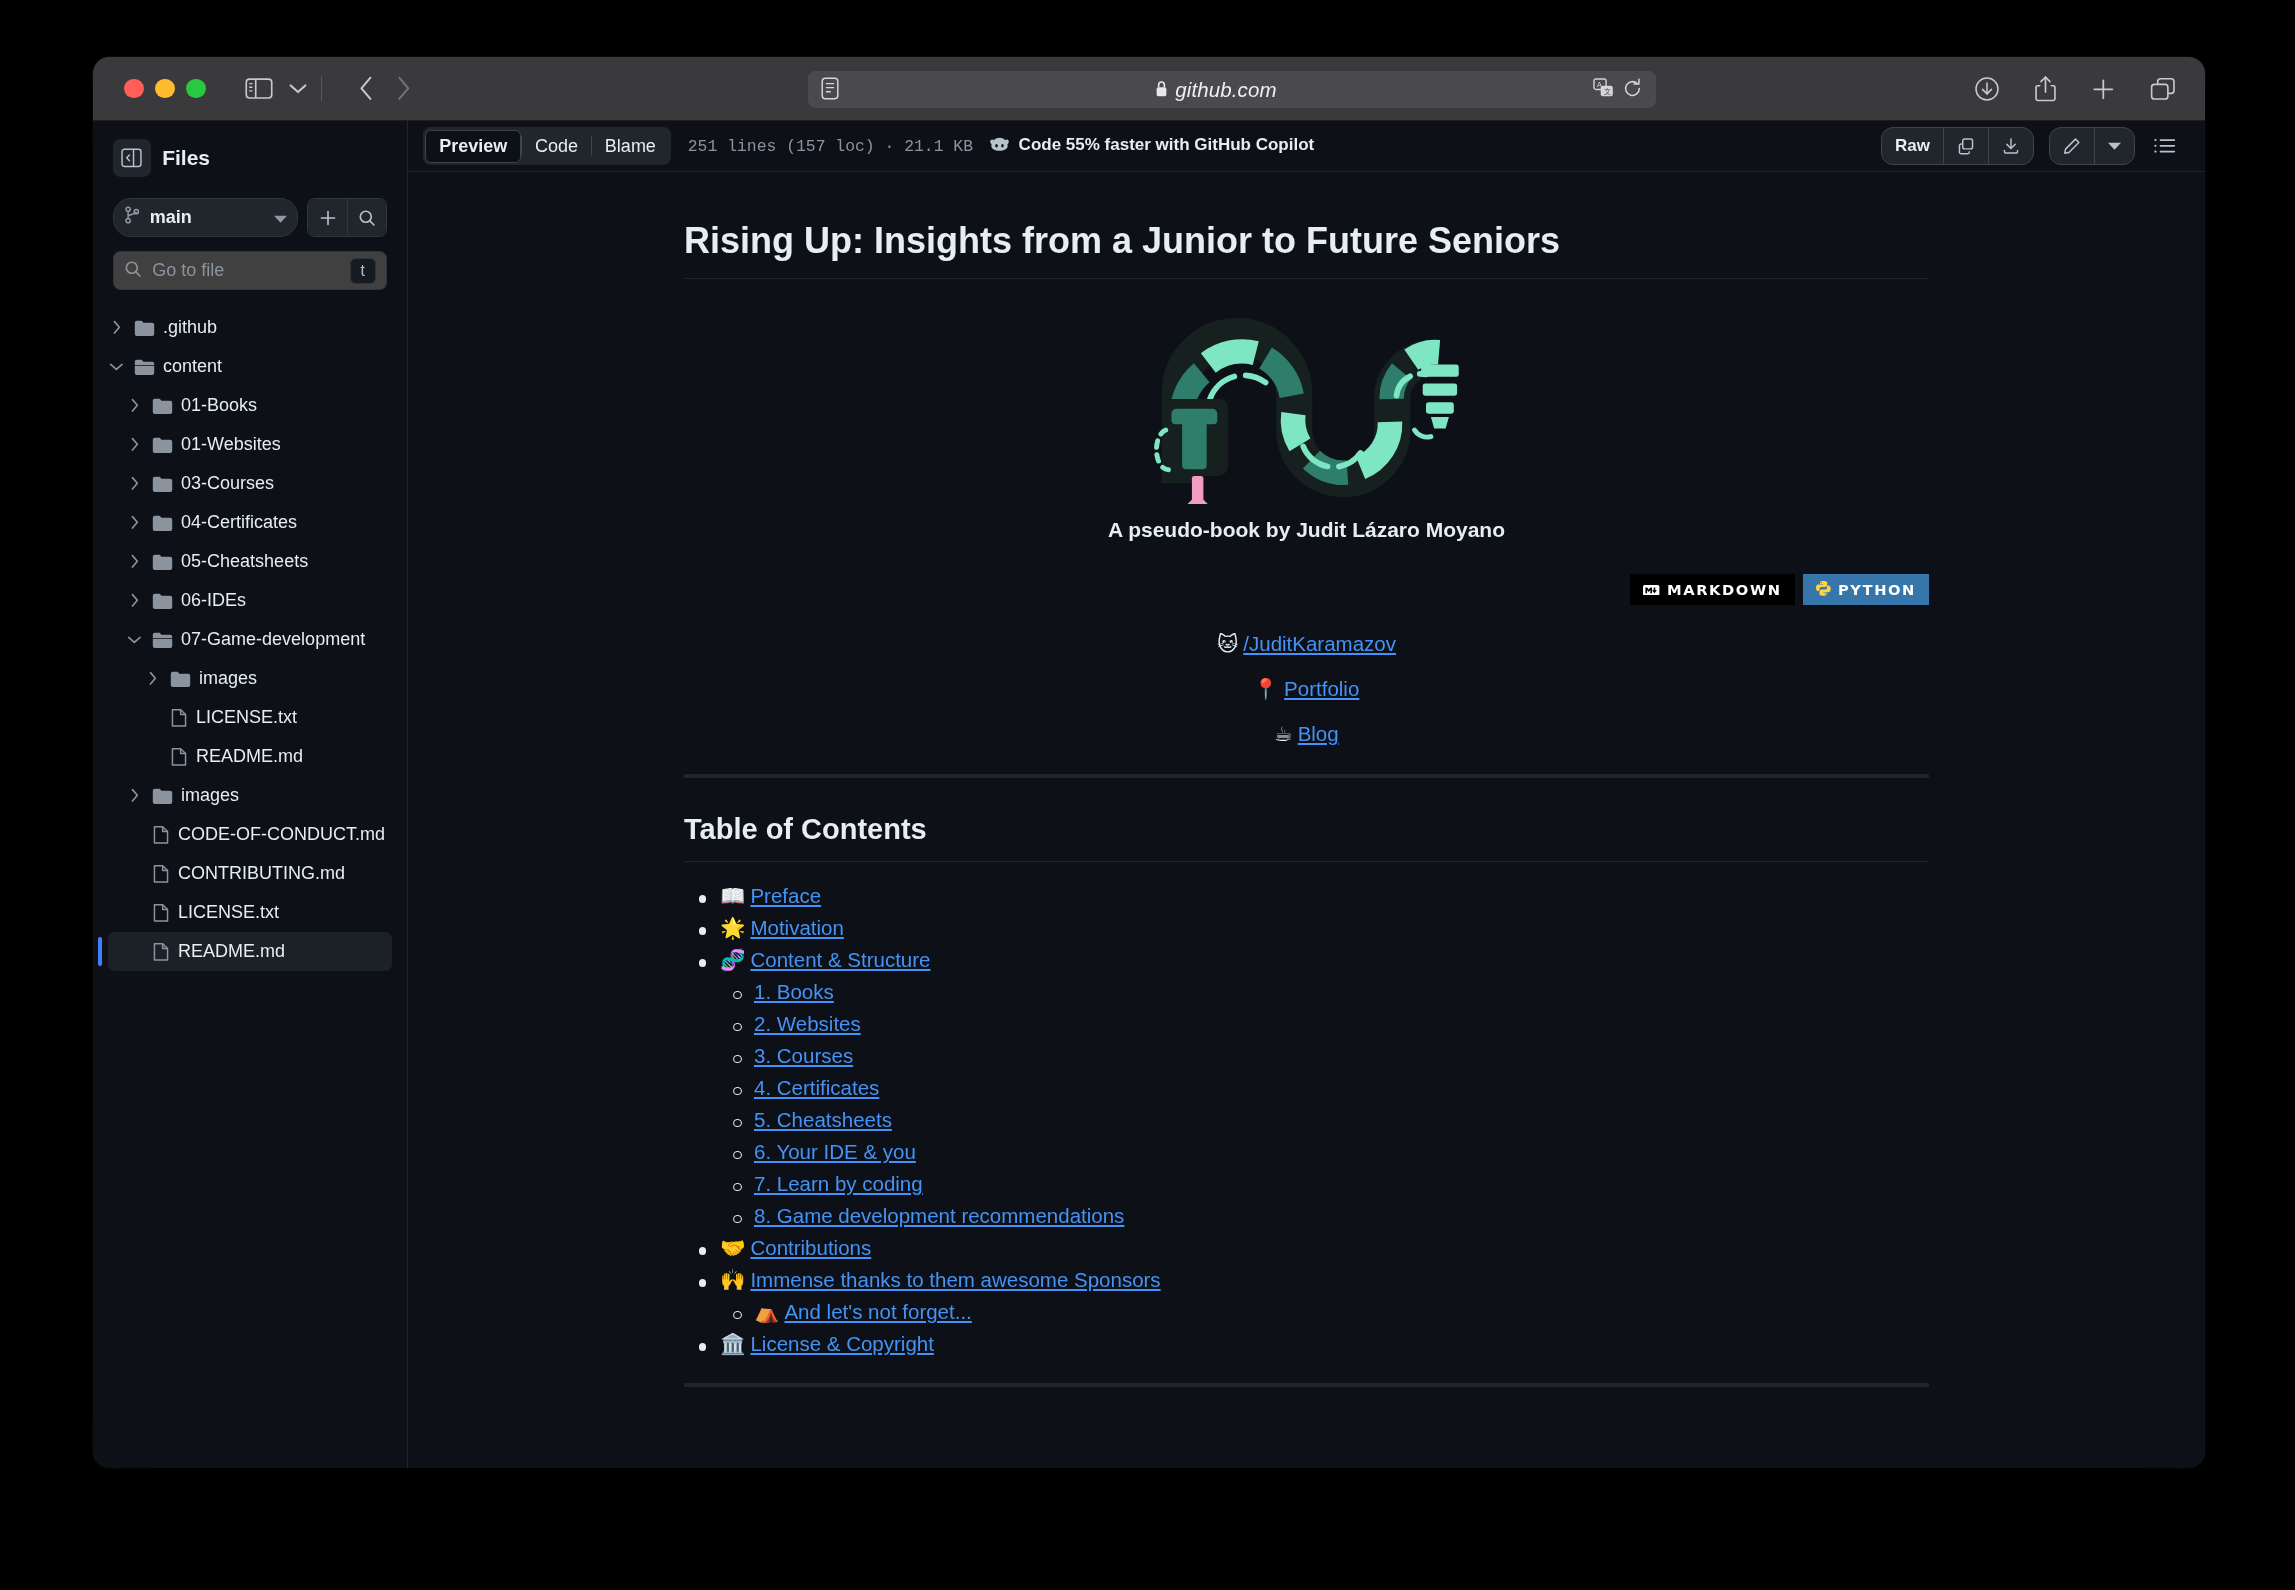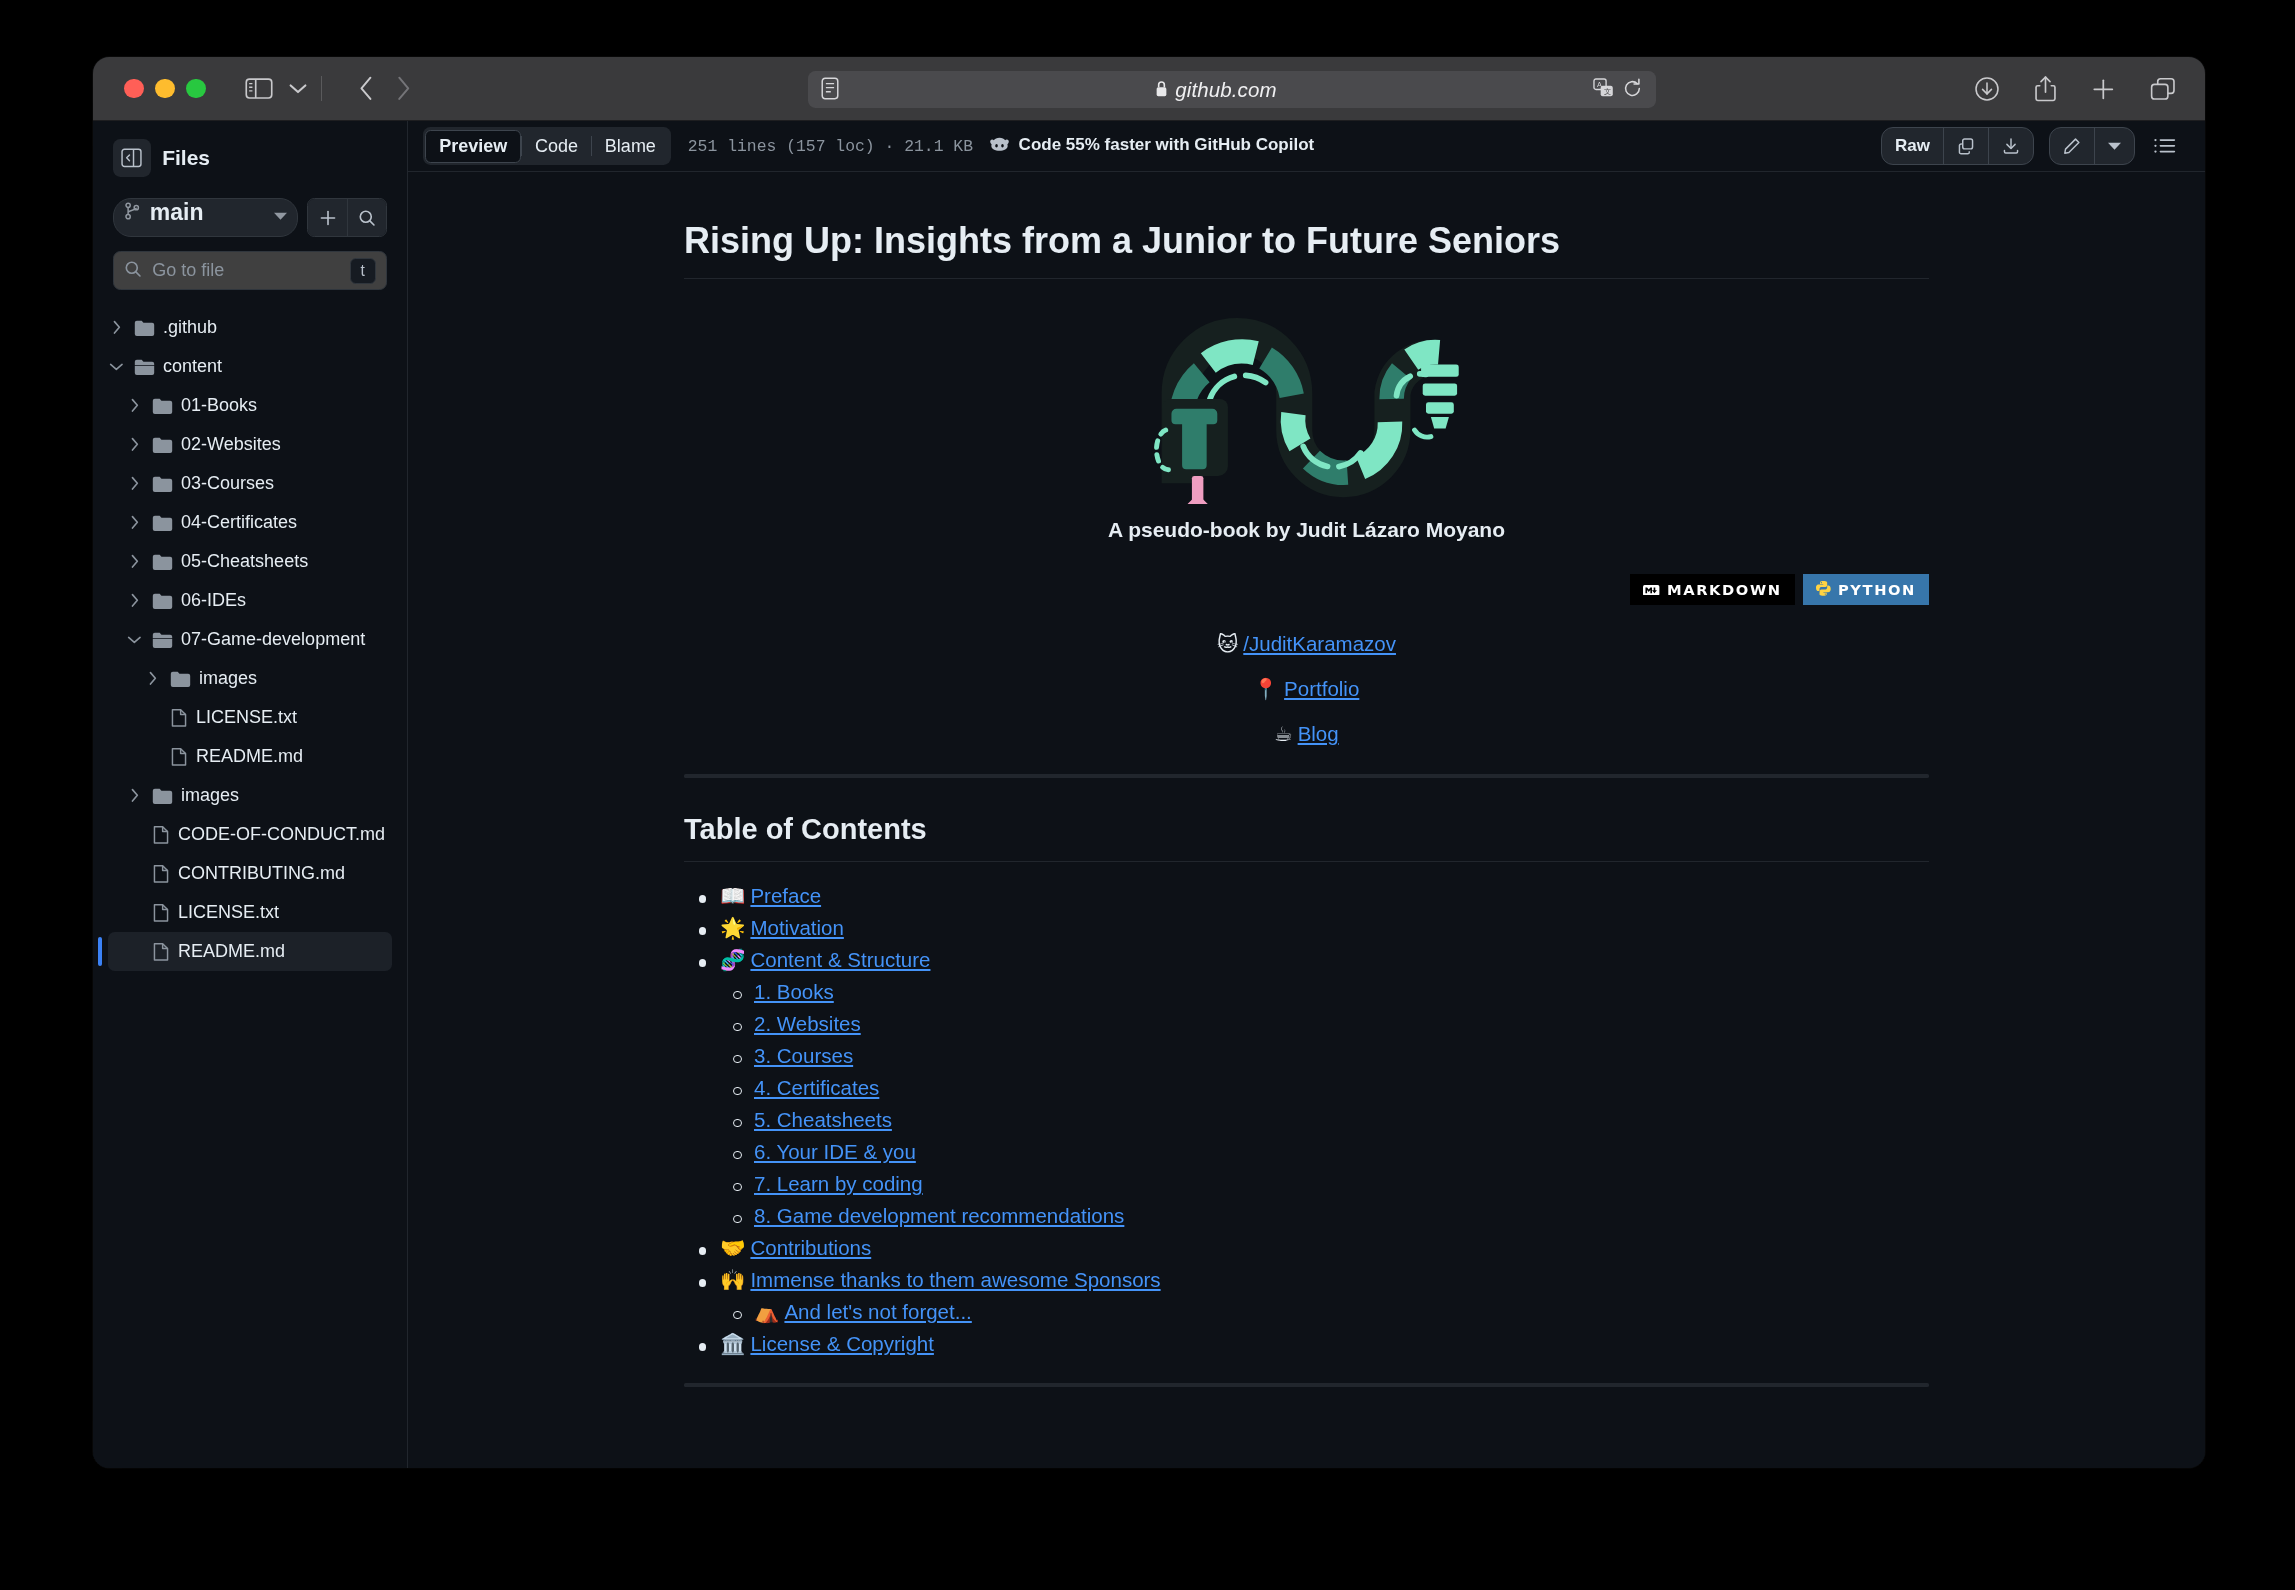--- a/index.html
+++ b/index.html
@@ -98,23 +98,23 @@
   }
   .files-title { font-size: 21px; font-weight: 600; color: #e6edf3; }
 
   .branch-row {
     display: flex; align-items: center; gap: 9px;
     padding: 0 19.7px; margin-bottom: 14px;
   }
   .branch-select {
     flex: 1; height: 39px;
     background: #21262d; border: 0.8px solid #30363d; border-radius: 18px;
-    display: flex; gap: 9px;
+    display: flex; align-items: center; gap: 9px;
     padding: 0 10.7px;
-    color: #e6edf3; font-size: 23px; font-weight: 600;
+    color: #e6edf3; font-size: 18px; font-weight: 600;
   }
   .branch-select .caret { margin-left: auto; color: #9198a1; }
   .icon-pair {
     display: flex; height: 39px;
     border: 0.8px solid #30363d; border-radius: 7.4px; overflow: hidden;
   }
   .icon-pair > div {
     width: 39px; display: flex; align-items: center; justify-content: center;
     color: #b9c1cb; background: #21262d;
   }
@@ -467,21 +467,21 @@
               <span class="twisty">
                 <svg width="9.8" height="14.7" viewBox="0 0 12 18" fill="none" stroke="#8b949e" stroke-width="2" stroke-linecap="round" stroke-linejoin="round">
                   <polyline points="3,2 9,9 3,16"></polyline>
                 </svg>
               </span>
               <span class="ic">
                 <svg width="21" height="18" viewBox="0 0 26 22" fill="#8b949e">
                   <path d="M1 4.5A2.5 2.5 0 0 1 3.5 2h6l2.2 2.6h10.8A2.5 2.5 0 0 1 25 7.1v11.4A2.5 2.5 0 0 1 22.5 21h-19A2.5 2.5 0 0 1 1 18.5z"></path>
                 </svg>
               </span>
-              <span>02-Websites</span>
+              <span>01-Websites</span>
             </div>
             <div class="tree-row ind2">
               <span class="twisty">
                 <svg width="9.8" height="14.7" viewBox="0 0 12 18" fill="none" stroke="#8b949e" stroke-width="2" stroke-linecap="round" stroke-linejoin="round">
                   <polyline points="3,2 9,9 3,16"></polyline>
                 </svg>
               </span>
               <span class="ic">
                 <svg width="21" height="18" viewBox="0 0 26 22" fill="#8b949e">
                   <path d="M1 4.5A2.5 2.5 0 0 1 3.5 2h6l2.2 2.6h10.8A2.5 2.5 0 0 1 25 7.1v11.4A2.5 2.5 0 0 1 22.5 21h-19A2.5 2.5 0 0 1 1 18.5z"></path>

